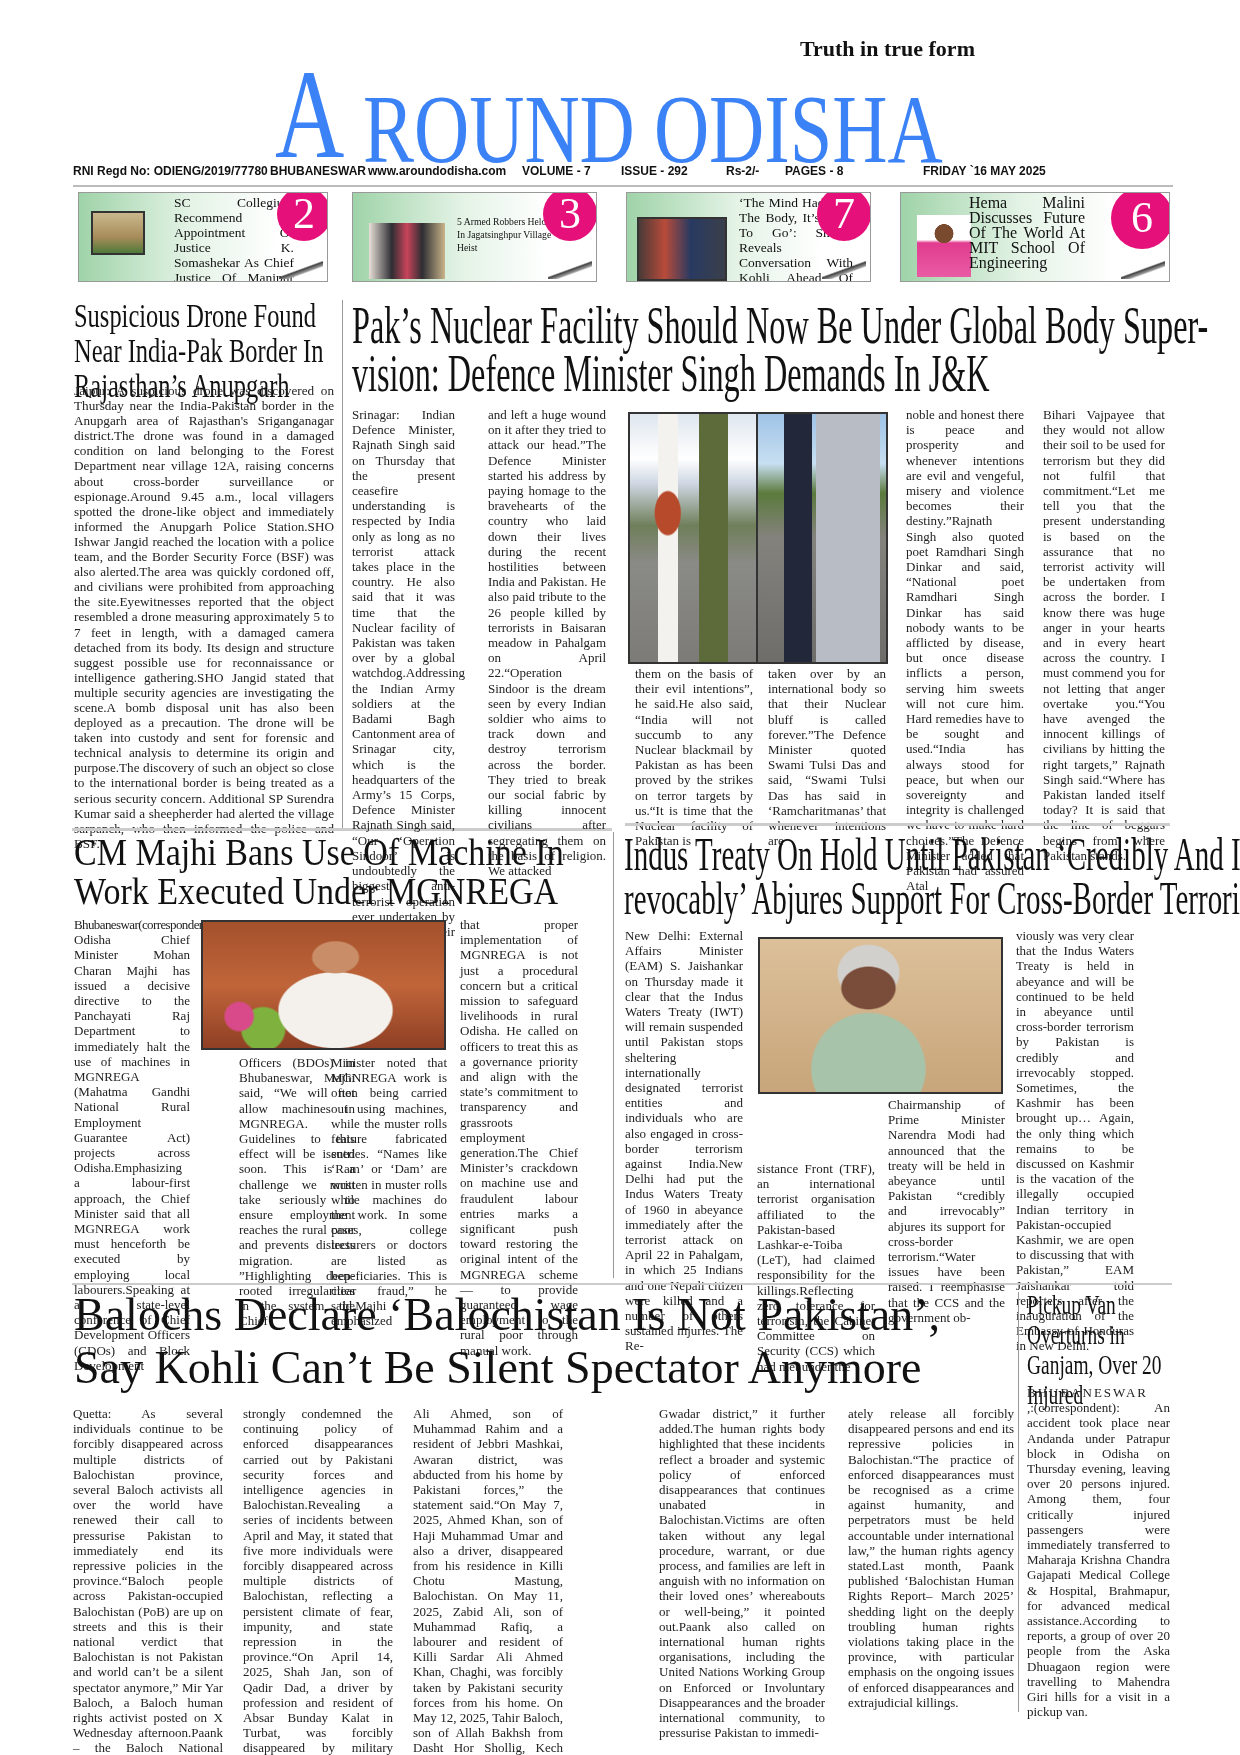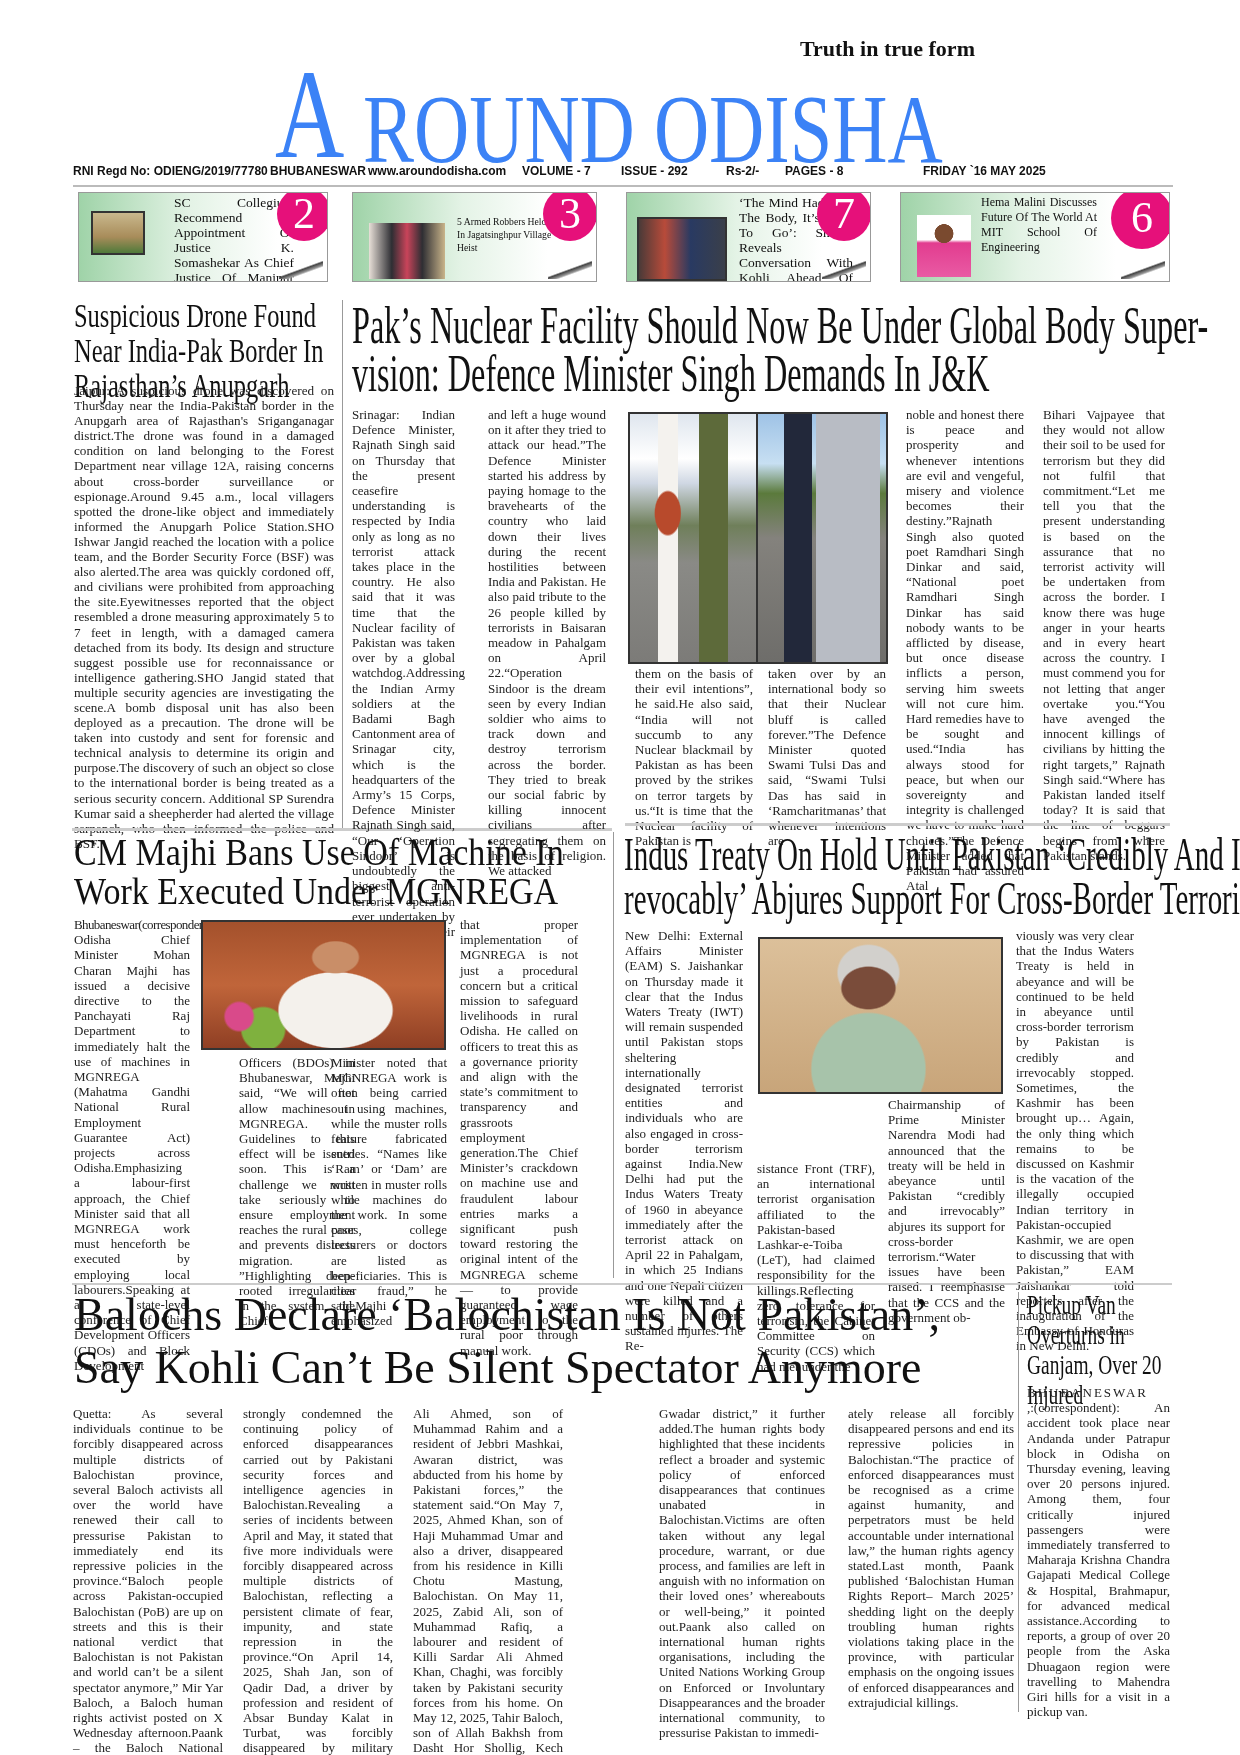--- a/index.html
+++ b/index.html
@@ -63,21 +63,21 @@
   <div class="curl"></div>
 </div>
 <div class="abs teaser" style="left:626px; width:245px;">
   <div class="thumb" style="left:10px; top:24px; width:90px; height:64px; background:linear-gradient(90deg,#4a3a38 0%,#b84b3a 30%,#293a62 60%,#3a3f4a 100%);"></div>
   <div class="ttext" style="left:112px; width:114px;">‘The Mind Had Told The Body, It’s Time To Go’: Shastri Reveals Conversation With Kohli Ahead Of Retirement</div>
   <div class="badge" style="left:190px;">7</div>
   <div class="curl"></div>
 </div>
 <div class="abs teaser" style="left:900px; width:270px;">
   <div class="thumb" style="left:16px; top:22px; width:54px; height:62px; border:none; background:radial-gradient(circle at 50% 30%, #7a4a2f 0 18%, transparent 19%), linear-gradient(180deg,#fff 0%,#fff 40%,#e23c8f 45%,#e95ba4 100%);"></div>
-  <div class="ttext" style="left:80px; width:116px; font-size:12px;">Hema Malini Discusses Future Of The World At MIT School Of Engineering</div>
+  <div class="ttext" style="left:68px; width:116px; font-size:16px;">Hema Malini Discusses Future Of The World At MIT School Of Engineering</div>
   <div class="badge" style="left:210px; width:62px; height:62px; line-height:62px;">6</div>
   <div class="curl"></div>
 </div>
 
 <div class="abs cond" style="left:74px; top:298px; width:260px; font-size:34px; line-height:35px; white-space:normal; transform:scaleX(0.72); width:360px;">Suspicious Drone Found Near India-Pak Border In Rajasthan’s Anupgarh</div>
 <div class="col body-text" style="left:74px; top:383px; width:260px; font-size:13.2px; line-height:15.1px;">Jaipur: A suspicious drone was discovered on Thursday near the India-Pakistan border in the Anupgarh area of Rajasthan's Sriganganagar district.The drone was found in a damaged condition on land belonging to the Forest Department near village 12A, raising concerns about cross-border surveillance or espionage.Around 9.45 a.m., local villagers spotted the drone-like object and immediately informed the Anupgarh Police Station.SHO Ishwar Jangid reached the location with a police team, and the Border Security Force (BSF) was also alerted.The area was quickly cordoned off, and civilians were prohibited from approaching the site.Eyewitnesses reported that the object resembled a drone measuring approximately 5 to 7 feet in length, with a damaged camera detached from its body. Its design and structure suggest possible use for reconnaissance or intelligence gathering.SHO Jangid stated that multiple security agencies are investigating the scene.A bomb disposal unit has also been deployed as a precaution. The drone will be taken into custody and sent for forensic and technical analysis to determine its origin and purpose.The discovery of such an object so close to the international border is being treated as a serious security concern. Additional SP Surendra Kumar said a sheepherder had alerted the village sarpanch, who then informed the police and BSF.</div>
 <div class="vrule" style="left:342px; top:300px; height:528px;"></div>
 <div class="hrule" style="left:72px; top:828px; width:540px;"></div>
 
 <div class="abs cond" style="left:352px; top:300px; font-size:52px; transform:scaleX(0.62);">Pak’s Nuclear Facility Should Now Be Under Global Body Super-</div>

